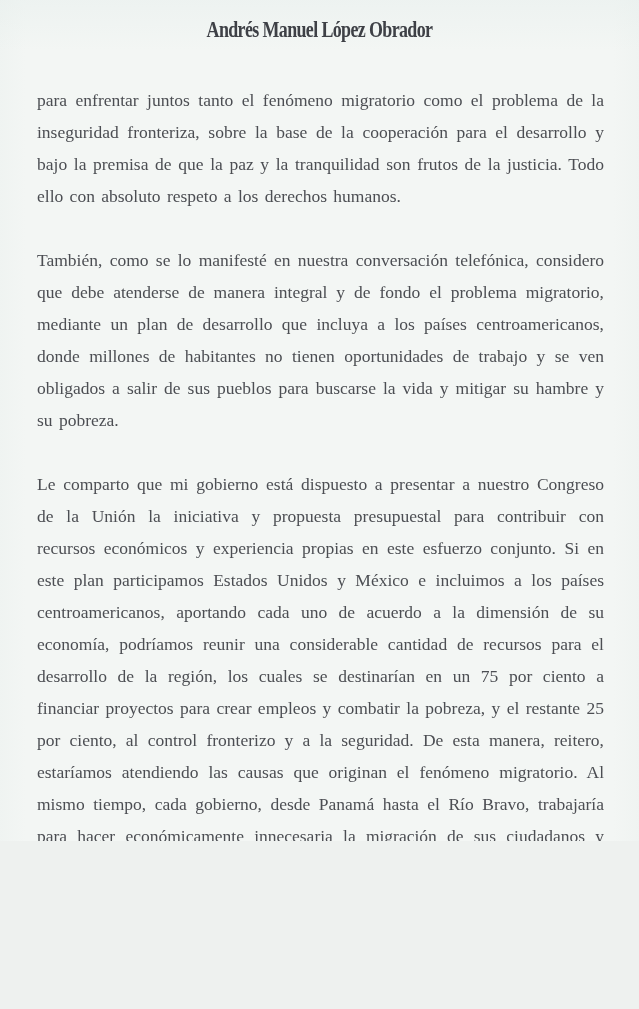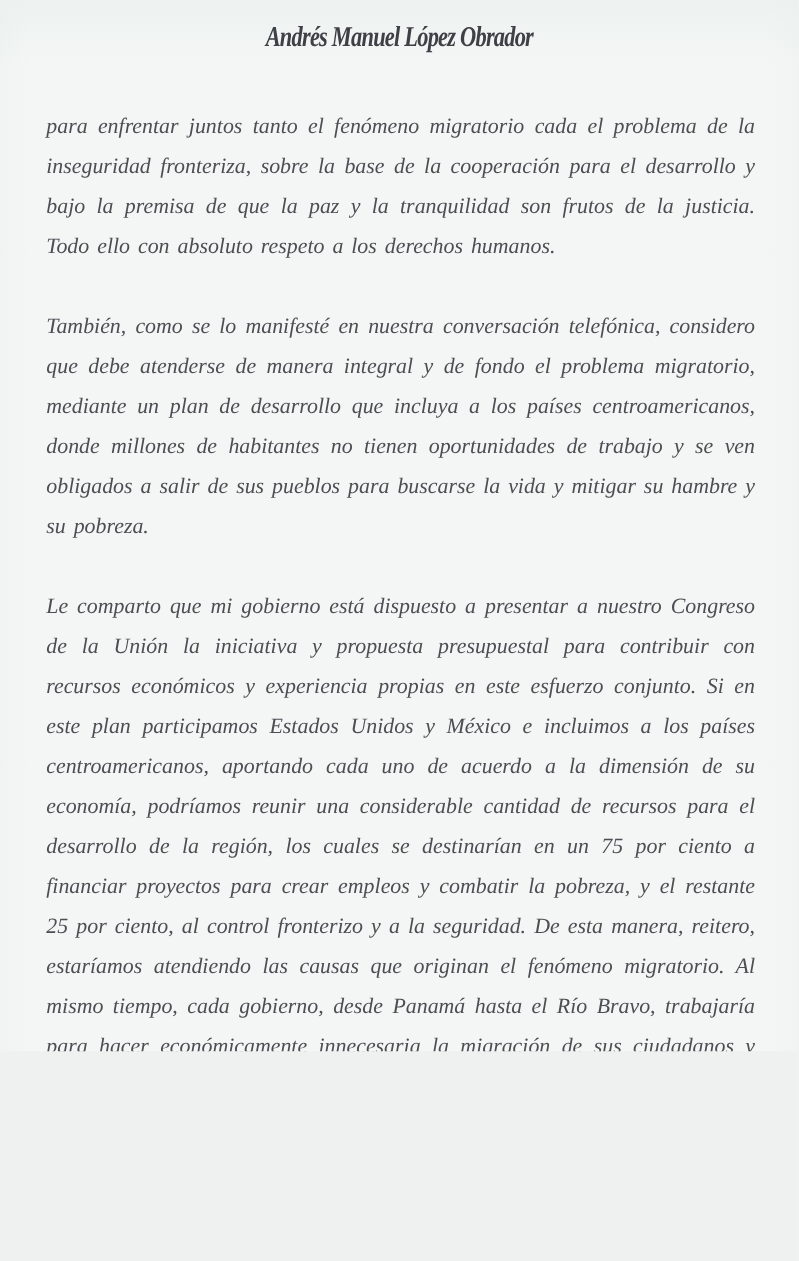--- a/index.html
+++ b/index.html
@@ -10,21 +10,20 @@
   }
   .page {
     position: relative;
     width: 639px;
     height: 841px;
     overflow: hidden;
     background:
       linear-gradient(180deg, rgba(230,238,236,0.45) 0%, rgba(244,247,245,0) 6%),
       linear-gradient(90deg, rgba(236,241,239,0.5) 0%, rgba(244,247,245,0) 4%, rgba(244,247,245,0) 96%, rgba(236,241,239,0.5) 100%),
       #f3f6f4;
-    font-style: italic;
   }
   .running-header {
     position: absolute;
     top: 17px;
     left: 0;
     width: 639px;
     text-align: center;
     font-weight: bold;
     font-size: 23px;
     letter-spacing: -0.8px;
@@ -56,20 +55,20 @@
   }
 </style>
 </head>
 <body>
 
 <div class="page">
 
   <div class="running-header">Andrés Manuel López Obrador</div>
 
   <div class="text-block">
-    <p>para enfrentar juntos tanto el fenómeno migratorio cada el problema de la inseguridad fronteriza, sobre la base de la cooperación para el desarrollo y bajo la premisa de que la paz y la tranquilidad son frutos de la justicia. Todo ello con absoluto respeto a los derechos humanos.</p>
+    <p>para enfrentar juntos tanto el fenómeno migratorio como el problema de la inseguridad fronteriza, sobre la base de la cooperación para el desarrollo y bajo la premisa de que la paz y la tranquilidad son frutos de la justicia. Todo ello con absoluto respeto a los derechos humanos.</p>
     <p>También, como se lo manifesté en nuestra conversación telefónica, considero que debe atenderse de manera integral y de fondo el problema migratorio, mediante un plan de desarrollo que incluya a los países centroamericanos, donde millones de habitantes no tienen oportunidades de trabajo y se ven obligados a salir de sus pueblos para buscarse la vida y mitigar su hambre y su pobreza.</p>
     <p>Le comparto que mi gobierno está dispuesto a presentar a nuestro Congreso de la Unión la iniciativa y propuesta presupuestal para contribuir con recursos económicos y experiencia propias en este esfuerzo conjunto. Si en este plan participamos Estados Unidos y México e incluimos a los países centroamericanos, aportando cada uno de acuerdo a la dimensión de su economía, podríamos reunir una considerable cantidad de recursos para el desarrollo de la región, los cuales se destinarían en un 75 por ciento a financiar proyectos para crear empleos y combatir la pobreza, y el restante 25 por ciento, al control fronterizo y a la seguridad. De esta manera, reitero, estaríamos atendiendo las causas que originan el fenómeno migratorio. Al mismo tiempo, cada gobierno, desde Panamá hasta el Río Bravo, trabajaría para hacer económicamente innecesaria la migración de sus ciudadanos y cuidar sus fronteras para evitar el tránsito ilegal de mercancías, armas y tráfico de drogas, lo cual, consideramos, sería la forma</p>
   </div>
 
   <div class="page-number">6</div>
 
 </div>
 
 </body></html>

